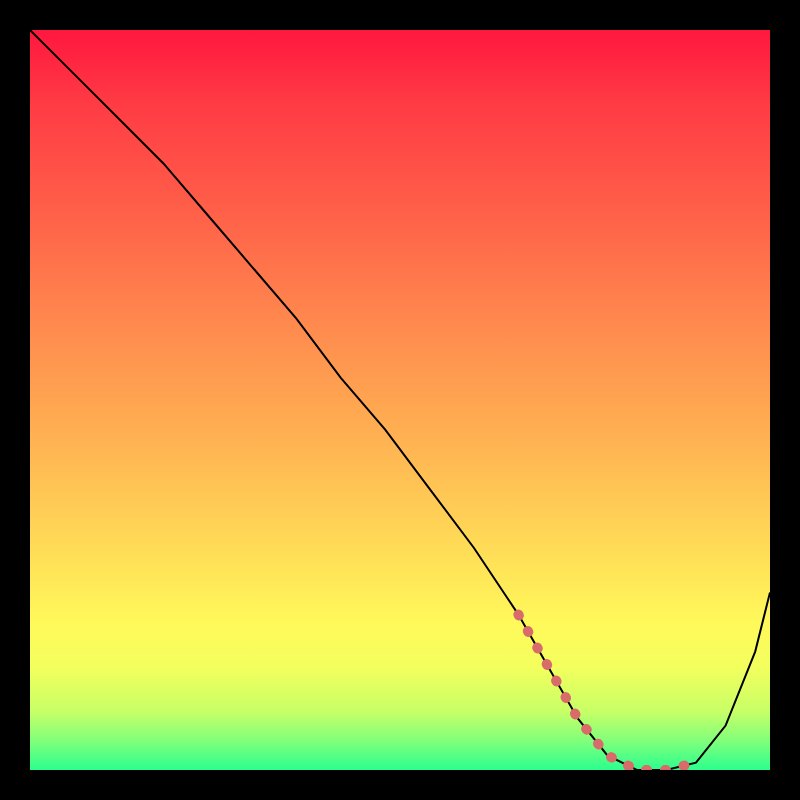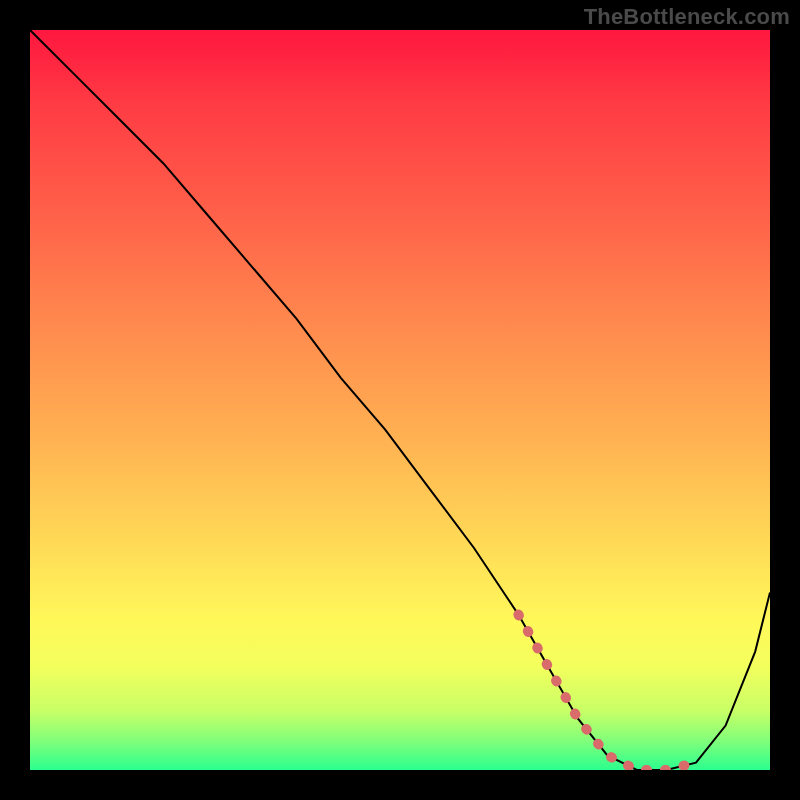--- a/index.html
+++ b/index.html
@@ -61,21 +61,20 @@
     left: 0;
     top: 0;
     width: 100%;
     height: 100%;
   }
 </style>
 </head>
 <body>
 
 <div class="frame">
-  <div class="watermark">TheBottleneck.com</div>
 
   <div class="plot-area">
     <div class="gradient"></div>
     <svg class="curves" viewBox="0 0 740 740" preserveAspectRatio="none">
       <path fill="none" stroke="#000000" stroke-width="2" id="curve-path" d="M0.0 0.0 L44.4 44.4 L88.8 88.8 L133.2 133.2 L177.6 185.0 L222.0 236.8 L266.4 288.6 L310.8 347.8 L355.2 399.6 L399.6 458.8 L444.0 518.0 L488.4 584.6 L518.0 636.4 L547.6 688.2 L577.2 725.2 L606.8 740.0 L636.4 740.0 L666.0 732.6 L695.6 695.6 L725.2 621.6 L740.0 562.4"></path>
       <path fill="none" stroke="#d96b6b" stroke-width="10" stroke-linecap="round" stroke-linejoin="round" stroke-dasharray="1 18" id="optimal-path" d="M488.4 584.6 L518.0 636.4 L547.6 688.2 L577.2 725.2 L606.8 740.0 L636.4 740.0 L666.0 732.6"></path>
     </svg>
   </div>
 </div>
 

